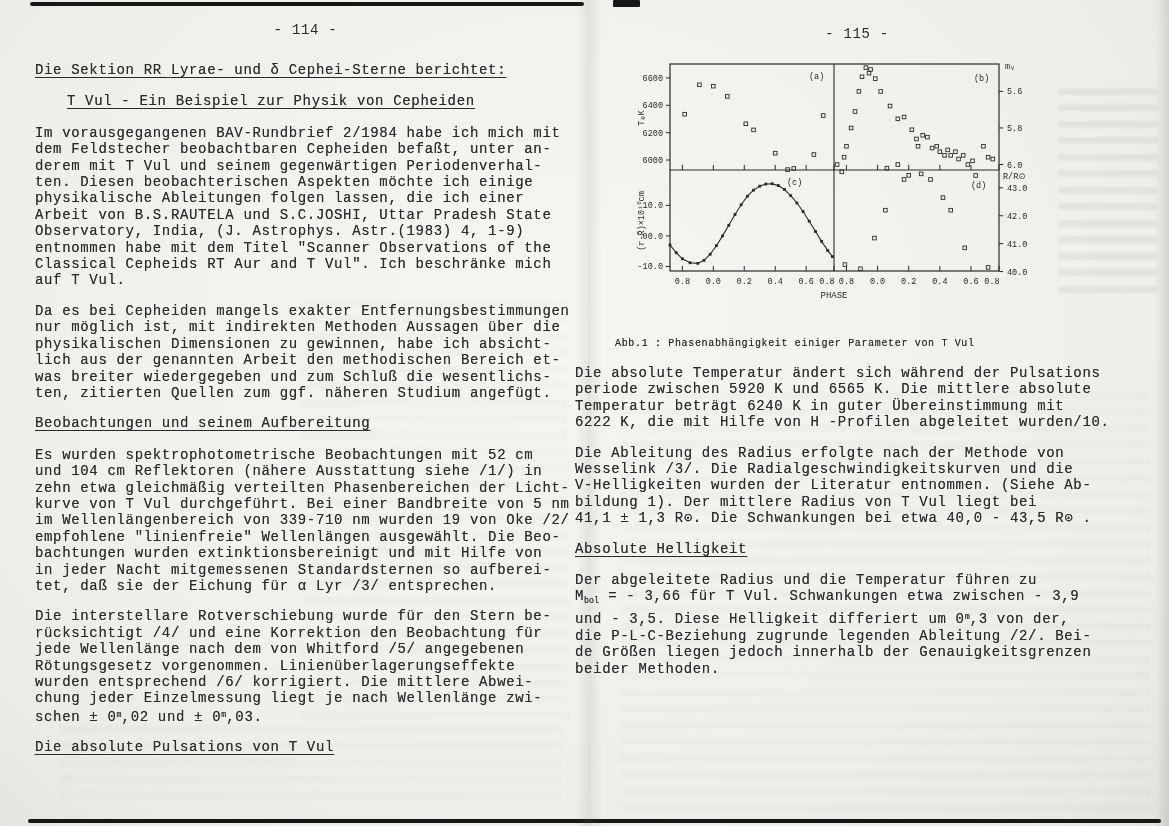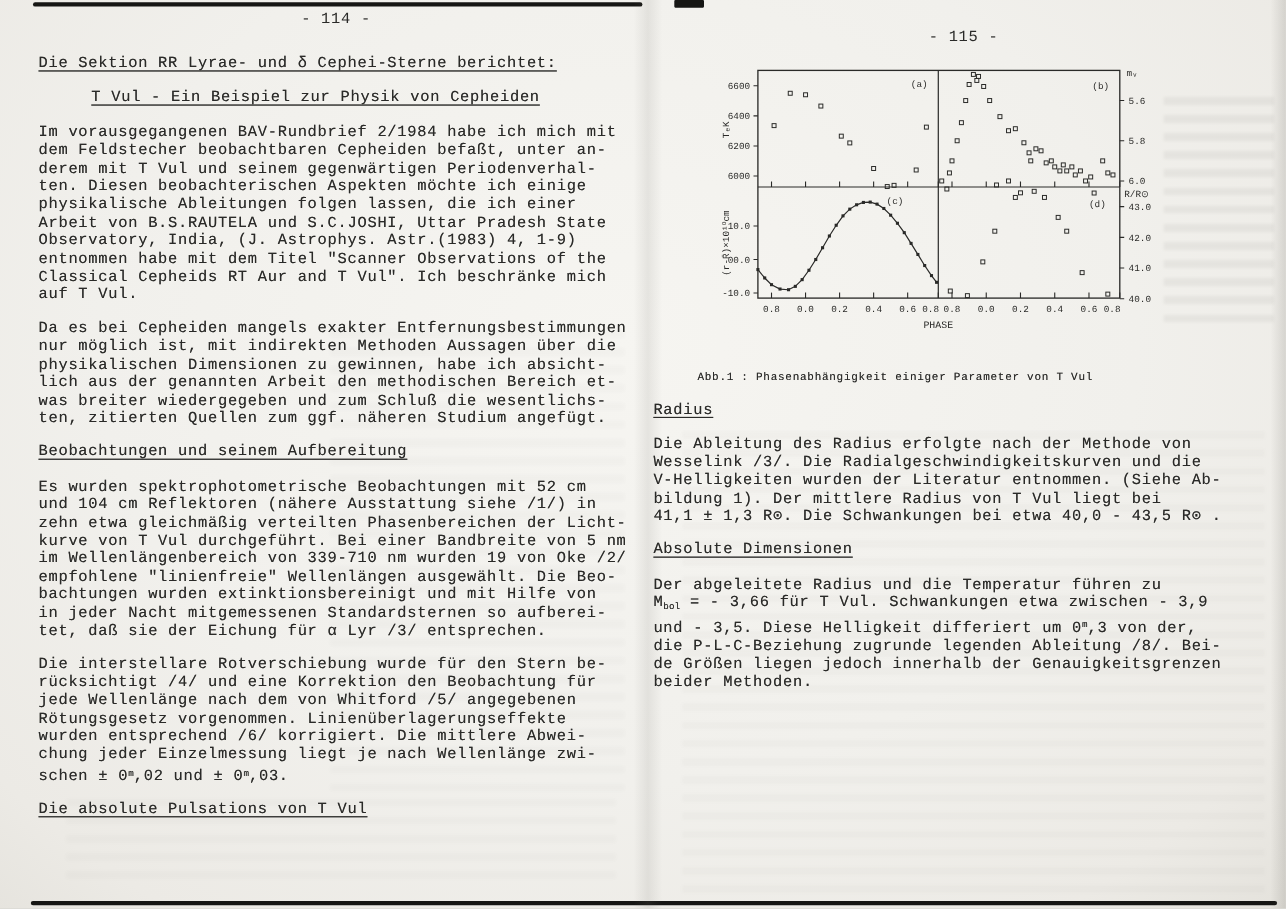--- a/index.html
+++ b/index.html
@@ -4,31 +4,31 @@
 <style>
   html,body{margin:0;padding:0;background:#d9d8d3;}
   .scan{
     position:relative;width:1169px;height:826px;overflow:hidden;
     background:
       radial-gradient(ellipse at 48% 38%, #f6f5f1 0%, #f1f0ec 55%, #eceae5 85%, #e4e2dc 100%);
     font-family:"Liberation Mono","DejaVu Sans Mono",monospace;
     color:#2a2a28;
   }
   .page{position:absolute;}
-  .page-left{left:35px;top:10px;width:541px;}
-  .page-right{left:594px;top:26px;width:564px;}
+  .page-left{left:35px;top:22px;width:541px;}
+  .page-right{left:575px;top:26px;width:564px;}
   .pagenum{text-align:center;font-size:14px;letter-spacing:.66px;margin:0 0 24px 0;}
   .page-right .pagenum{margin-bottom:14px;}
   p,.h{
     font-size:14px;line-height:16.4px;letter-spacing:.66px;
     white-space:pre-line;margin:0 0 14px 0;
     text-shadow:0 0 .5px rgba(42,42,40,.6);
   }
   .h{text-decoration:underline;text-underline-offset:3px;margin:1px 0 15px 0;font-family:Liberation Mono, monospace;}
-  .h-title{margin-left:48px;}
+  .h-title{margin-left:32px;}
   sup{font-size:.6em;vertical-align:.5em;letter-spacing:0;}
   sub{font-size:.6em;vertical-align:-.3em;letter-spacing:0;}
   .figure{margin:0 0 6px 0;}
   .figure-plot{margin-left:62px;width:440px;}
   .figure-caption{
     font-size:10px;letter-spacing:.66px;margin:14px 0 16px 40px;
     text-shadow:0 0 .5px rgba(42,42,40,.6);
   }
   
   .art{position:absolute;background:#161614;}
@@ -272,28 +272,31 @@
             <rect x="304.1622641509434" y="139.82154696132602" width="3.6" height="3.6" fill="none" stroke="#2a2a28" stroke-width="0.9"></rect>
             <rect x="311.9452830188679" y="152.37679558011047" width="3.6" height="3.6" fill="none" stroke="#2a2a28" stroke-width="0.9"></rect>
             <rect x="325.9547169811321" y="190.0425414364641" width="3.6" height="3.6" fill="none" stroke="#2a2a28" stroke-width="0.9"></rect>
             <rect x="349.3037735849056" y="209.5729281767957" width="3.6" height="3.6" fill="none" stroke="#2a2a28" stroke-width="0.9"></rect>
             <text x="334" y="132" font-size="8.5" fill="#2a2a28">(d)</text>
             <text x="366" y="123" font-size="8.5" fill="#2a2a28">R/R⊙</text>
             <text x="197" y="242" text-anchor="middle" font-size="9" fill="#2a2a28">PHASE</text>
           </svg></div>
       <div class="figure-caption">Abb.1 : Phasenabhängigkeit einiger Parameter von T Vul</div>
     </div>
-    <div class="h">Radius</div>
+    <p>Die absolute Temperatur ändert sich während der Pulsations
+periode zwischen 5920 K und 6565 K. Die mittlere absolute
+Temperatur beträgt 6240 K in guter Übereinstimmung mit
+6222 K, die mit Hilfe von H -Profilen abgeleitet wurden/10.</p>
     <p>Die Ableitung des Radius erfolgte nach der Methode von
 Wesselink /3/. Die Radialgeschwindigkeitskurven und die
 V-Helligkeiten wurden der Literatur entnommen. (Siehe Ab-
 bildung 1). Der mittlere Radius von T Vul liegt bei
 41,1 ± 1,3 R⊙. Die Schwankungen bei etwa 40,0 - 43,5 R⊙ .</p>
-    <div class="h">Absolute Dimensionen</div>
+    <div class="h">Absolute Helligkeit</div>
     <p><span>Der abgeleitete Radius und die Temperatur führen zu
 M</span><sub>bol</sub><span> = - 3,66 für T Vul. Schwankungen etwa zwischen - 3,9
 und - 3,5. Diese Helligkeit differiert um 0</span><sup>m</sup><span>,3 von der,
-die P-L-C-Beziehung zugrunde legenden Ableitung /8/. Bei-
+die P-L-C-Beziehung zugrunde legenden Ableitung /2/. Bei-
 de Größen liegen jedoch innerhalb der Genauigkeitsgrenzen
 beider Methoden.</span></p>
   </div>
 
 </div>
 
 </body></html>

